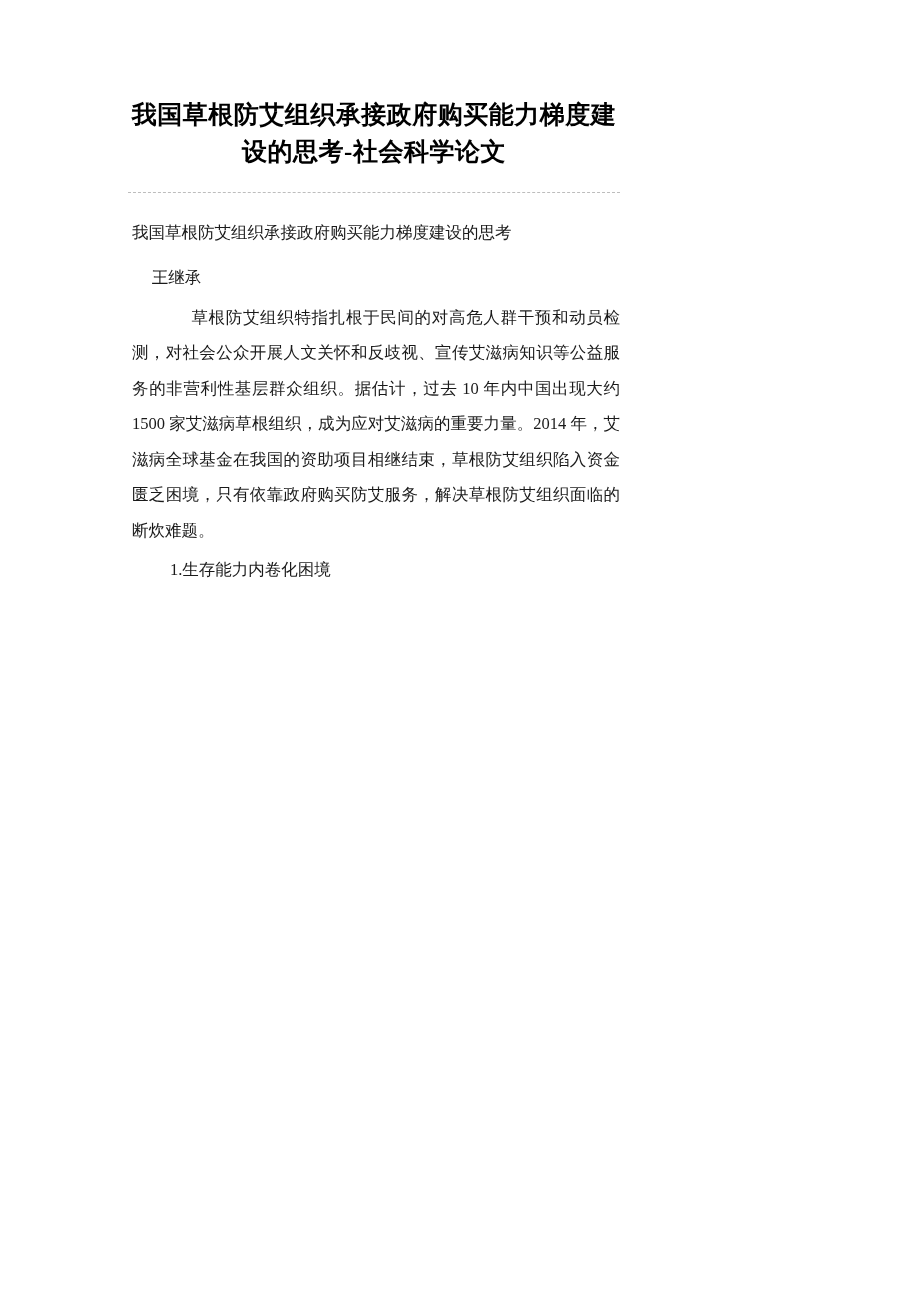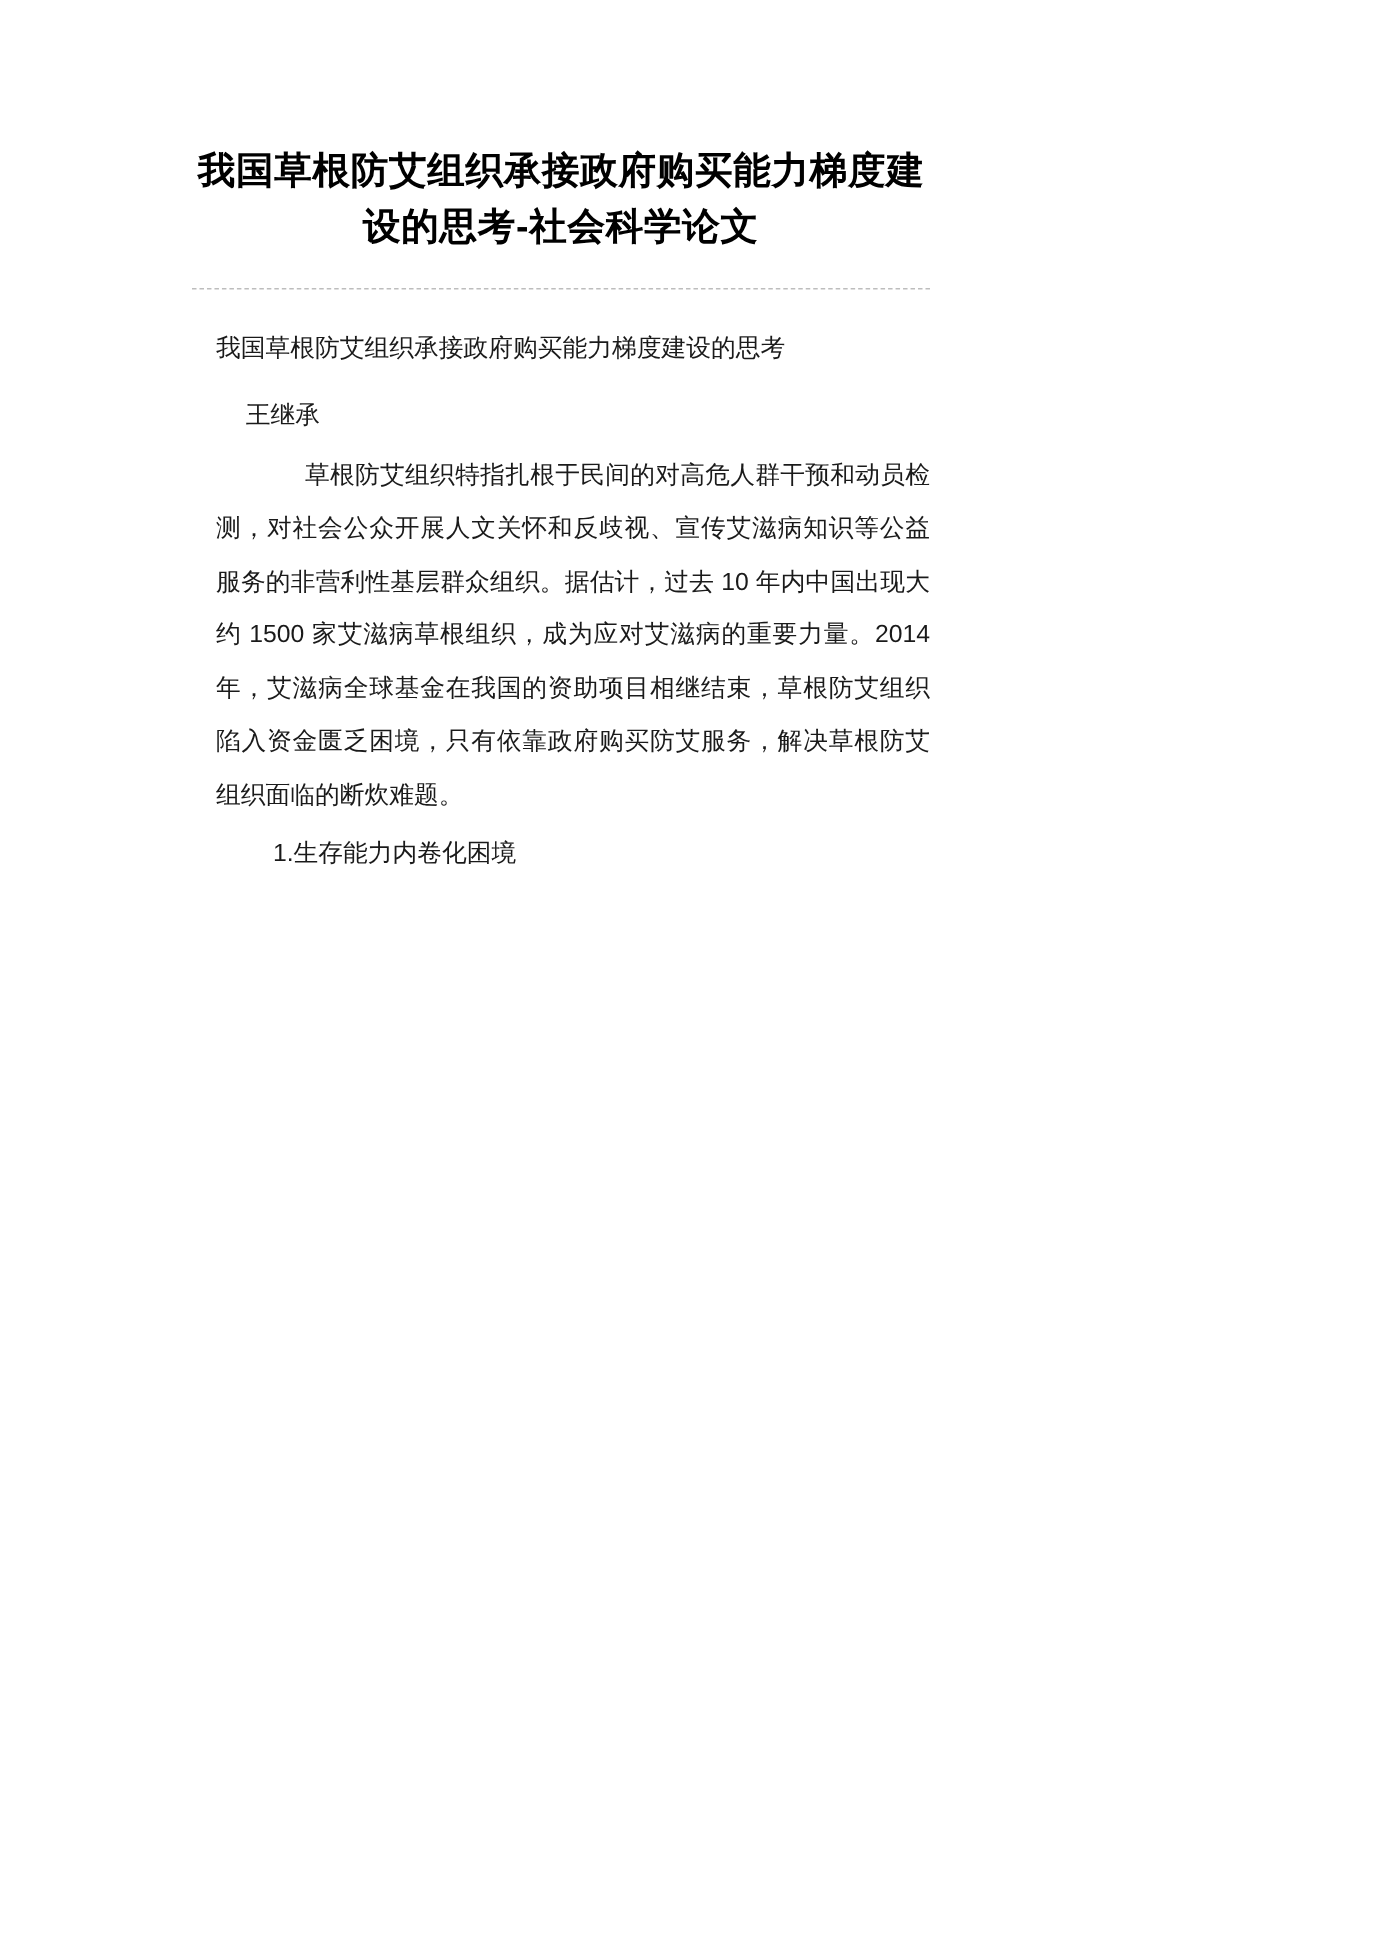--- a/index.html
+++ b/index.html
@@ -13,39 +13,40 @@
     font-family: "Liberation Sans", "DejaVu Sans", sans-serif;
     color: #111111;
     -webkit-font-smoothing: antialiased;
   }
   .page {
     width: 748px;
     min-height: 1302px;
     box-sizing: border-box;
     padding: 96px 128px 48px 128px;
     position: relative;
+    font-family: Liberation Serif, serif;
   }
   .doc-title {
     font-size: 25px;
     font-weight: bold;
     line-height: 1.48;
     text-align: center;
     letter-spacing: 0.5px;
     margin: 0 0 22px 0;
     color: #000000;
   }
   .title-rule {
     border: 0;
     border-top: 1px dashed #bdbdbd;
     margin: 0 0 22px 0;
   }
   .para {
     font-size: 16.5px;
     line-height: 2.15;
-    margin: 0 0 4px 16px;
+    margin: 0 0 4px 4px;
     text-align: justify;
     text-justify: inter-ideograph;
     color: #1a1a1a;
   }
   .para.sub-title {
     text-indent: 0;
     margin-bottom: 10px;
   }
   .indent-1 { text-indent: 2.3em; }
   .indent-2 { text-indent: 3.6em; }

